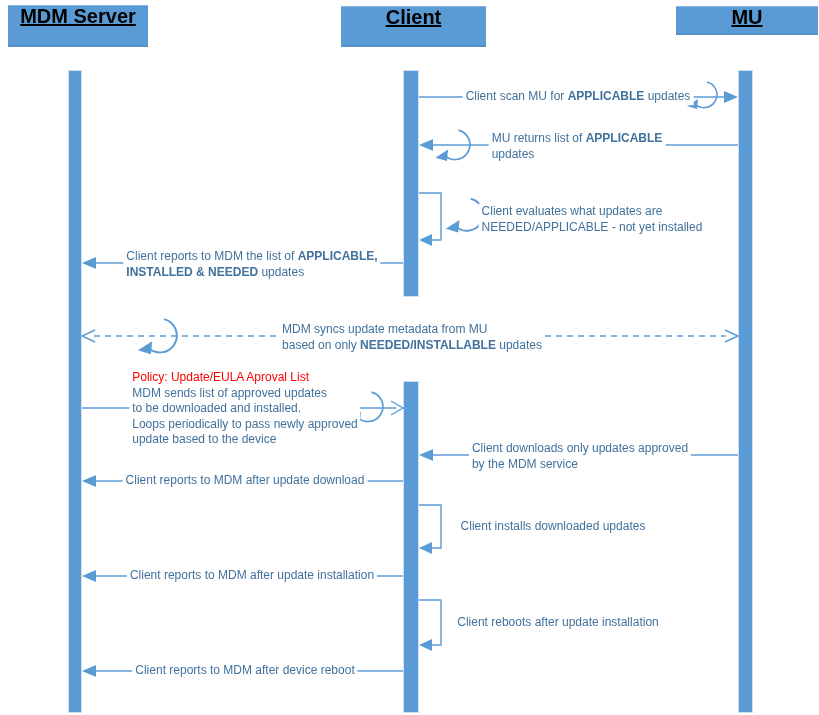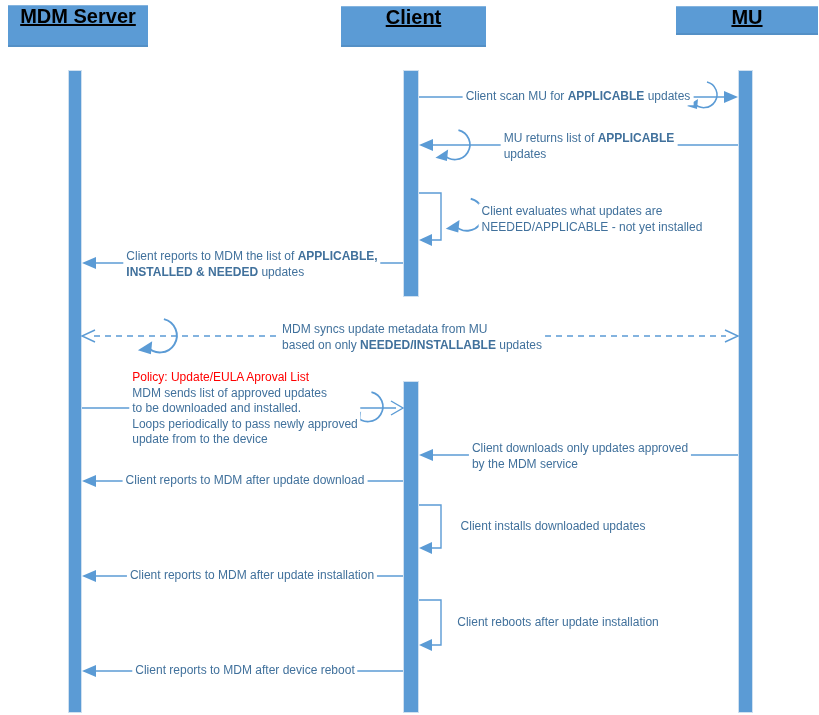--- a/index.html
+++ b/index.html
@@ -125,25 +125,25 @@
       <polygon class="ah" points="419,645 432,639 432,651"></polygon>
     </g>
 
     <g>
       <line class="ln" x1="403" y1="671" x2="94" y2="671"></line>
       <polygon class="ah" points="82,671 96,665 96,677"></polygon>
     </g>
   </svg>
 
   <div class="msg-label" style="left:578px;top:97px;"><span>Client scan MU for </span><span style="font-weight: bold;">APPLICABLE</span><span> updates</span></div>
-  <div class="msg-label" style="left:577px;top:146px;margin-left:12px;"><span>MU returns list of </span><span style="font-weight: bold;">APPLICABLE</span><br><span>updates</span></div>
+  <div class="msg-label" style="left:577px;top:146px;"><span>MU returns list of </span><span style="font-weight: bold;">APPLICABLE</span><br><span>updates</span></div>
   <div class="msg-label" style="left:592px;top:219px;"><span>Client evaluates what updates are</span><br><span>NEEDED/APPLICABLE - not yet installed</span></div>
   <div class="msg-label" style="left:412px;top:337px;"><span>MDM syncs update metadata from MU</span><br><span>based on only </span><span style="font-weight: bold;">NEEDED/INSTALLABLE</span><span> updates</span></div>
   <div class="msg-label" style="left:252px;top:264px;"><span>Client reports to MDM the list of </span><span style="font-weight: bold;">APPLICABLE,</span><br><span style="font-weight: bold;">INSTALLED &amp; NEEDED</span><span> updates</span></div>
-  <div class="msg-label" style="left:245px;top:409px;"><span class="red-text">Policy: Update/EULA Aproval List</span><br><span>MDM sends list of approved updates</span><br><span>to be downloaded and installed.</span><br><span>Loops periodically to pass newly approved</span><br><span>update from to the device</span></div>
+  <div class="msg-label" style="left:245px;top:409px;"><span class="red-text">Policy: Update/EULA Aproval List</span><br><span>MDM sends list of approved updates</span><br><span>to be downloaded and installed.</span><br><span>Loops periodically to pass newly approved</span><br><span>update based to the device</span></div>
   <div class="msg-label" style="left:580px;top:456px;"><span>Client downloads only updates approved</span><br><span>by the MDM service</span></div>
   <div class="msg-label" style="left:245px;top:481px;"><span>Client reports to MDM after update download</span></div>
   <div class="msg-label" style="left:553px;top:527px;"><span>Client installs downloaded updates</span></div>
   <div class="msg-label" style="left:252px;top:576px;"><span>Client reports to MDM after update installation</span></div>
   <div class="msg-label" style="left:558px;top:623px;"><span>Client reboots after update installation</span></div>
   <div class="msg-label" style="left:245px;top:671px;"><span>Client reports to MDM after device reboot</span></div>
 
 </div>
 
 </body></html>

